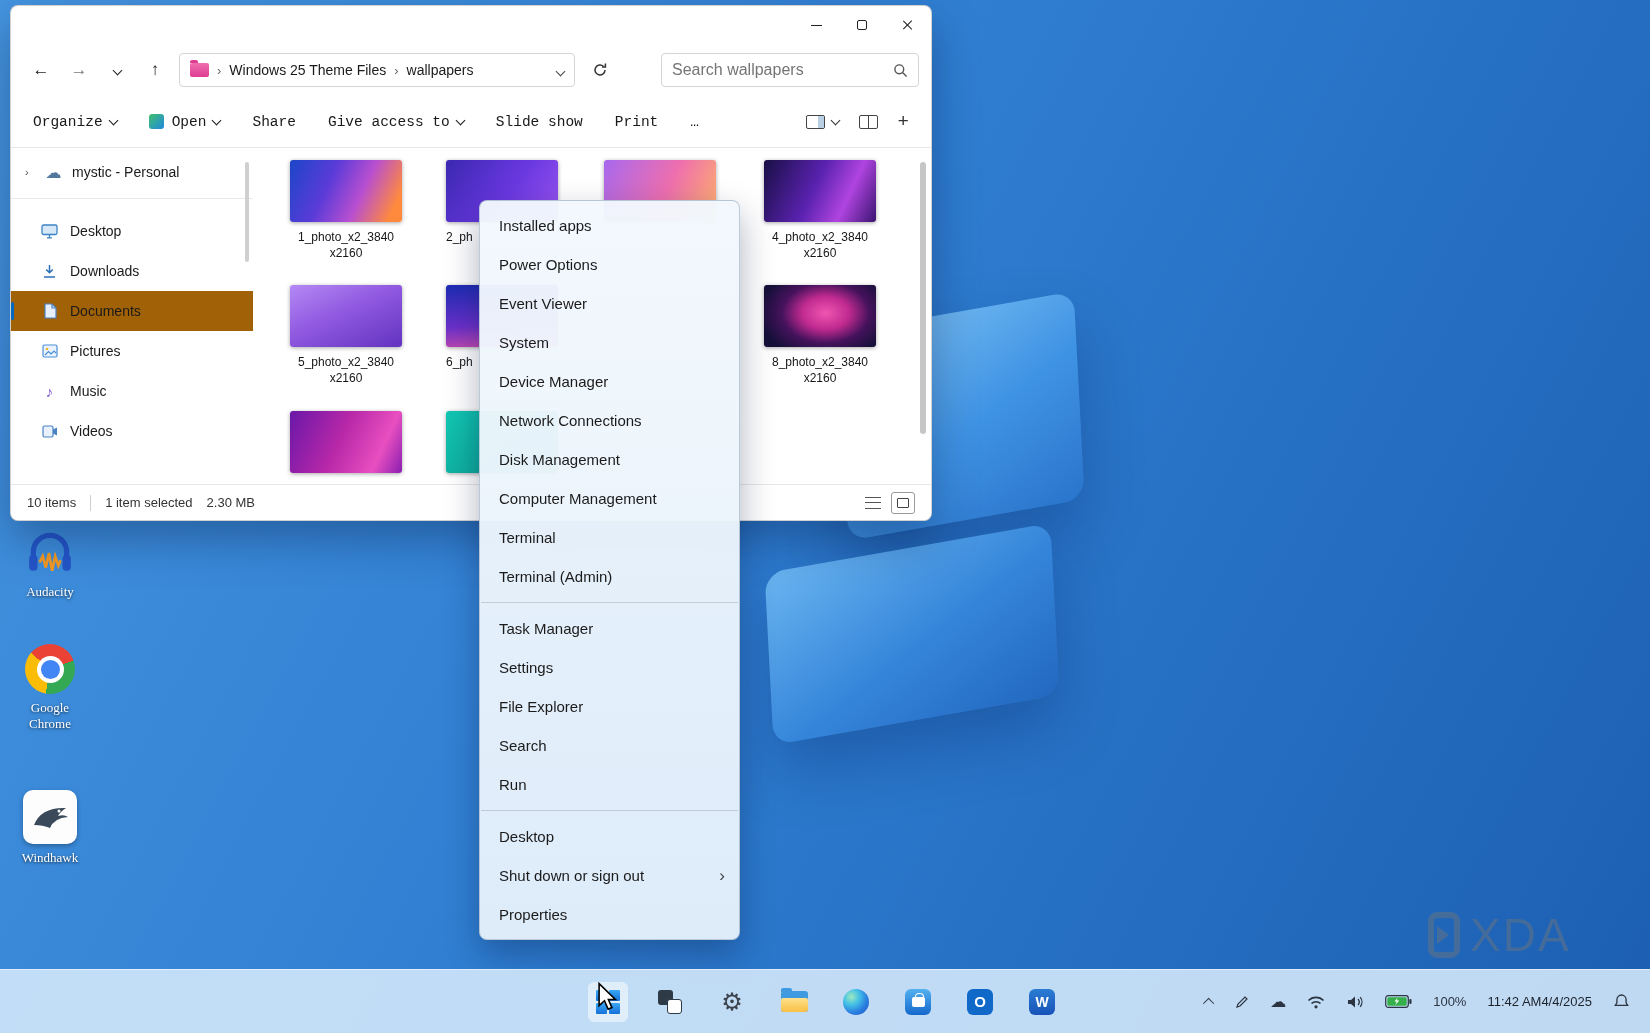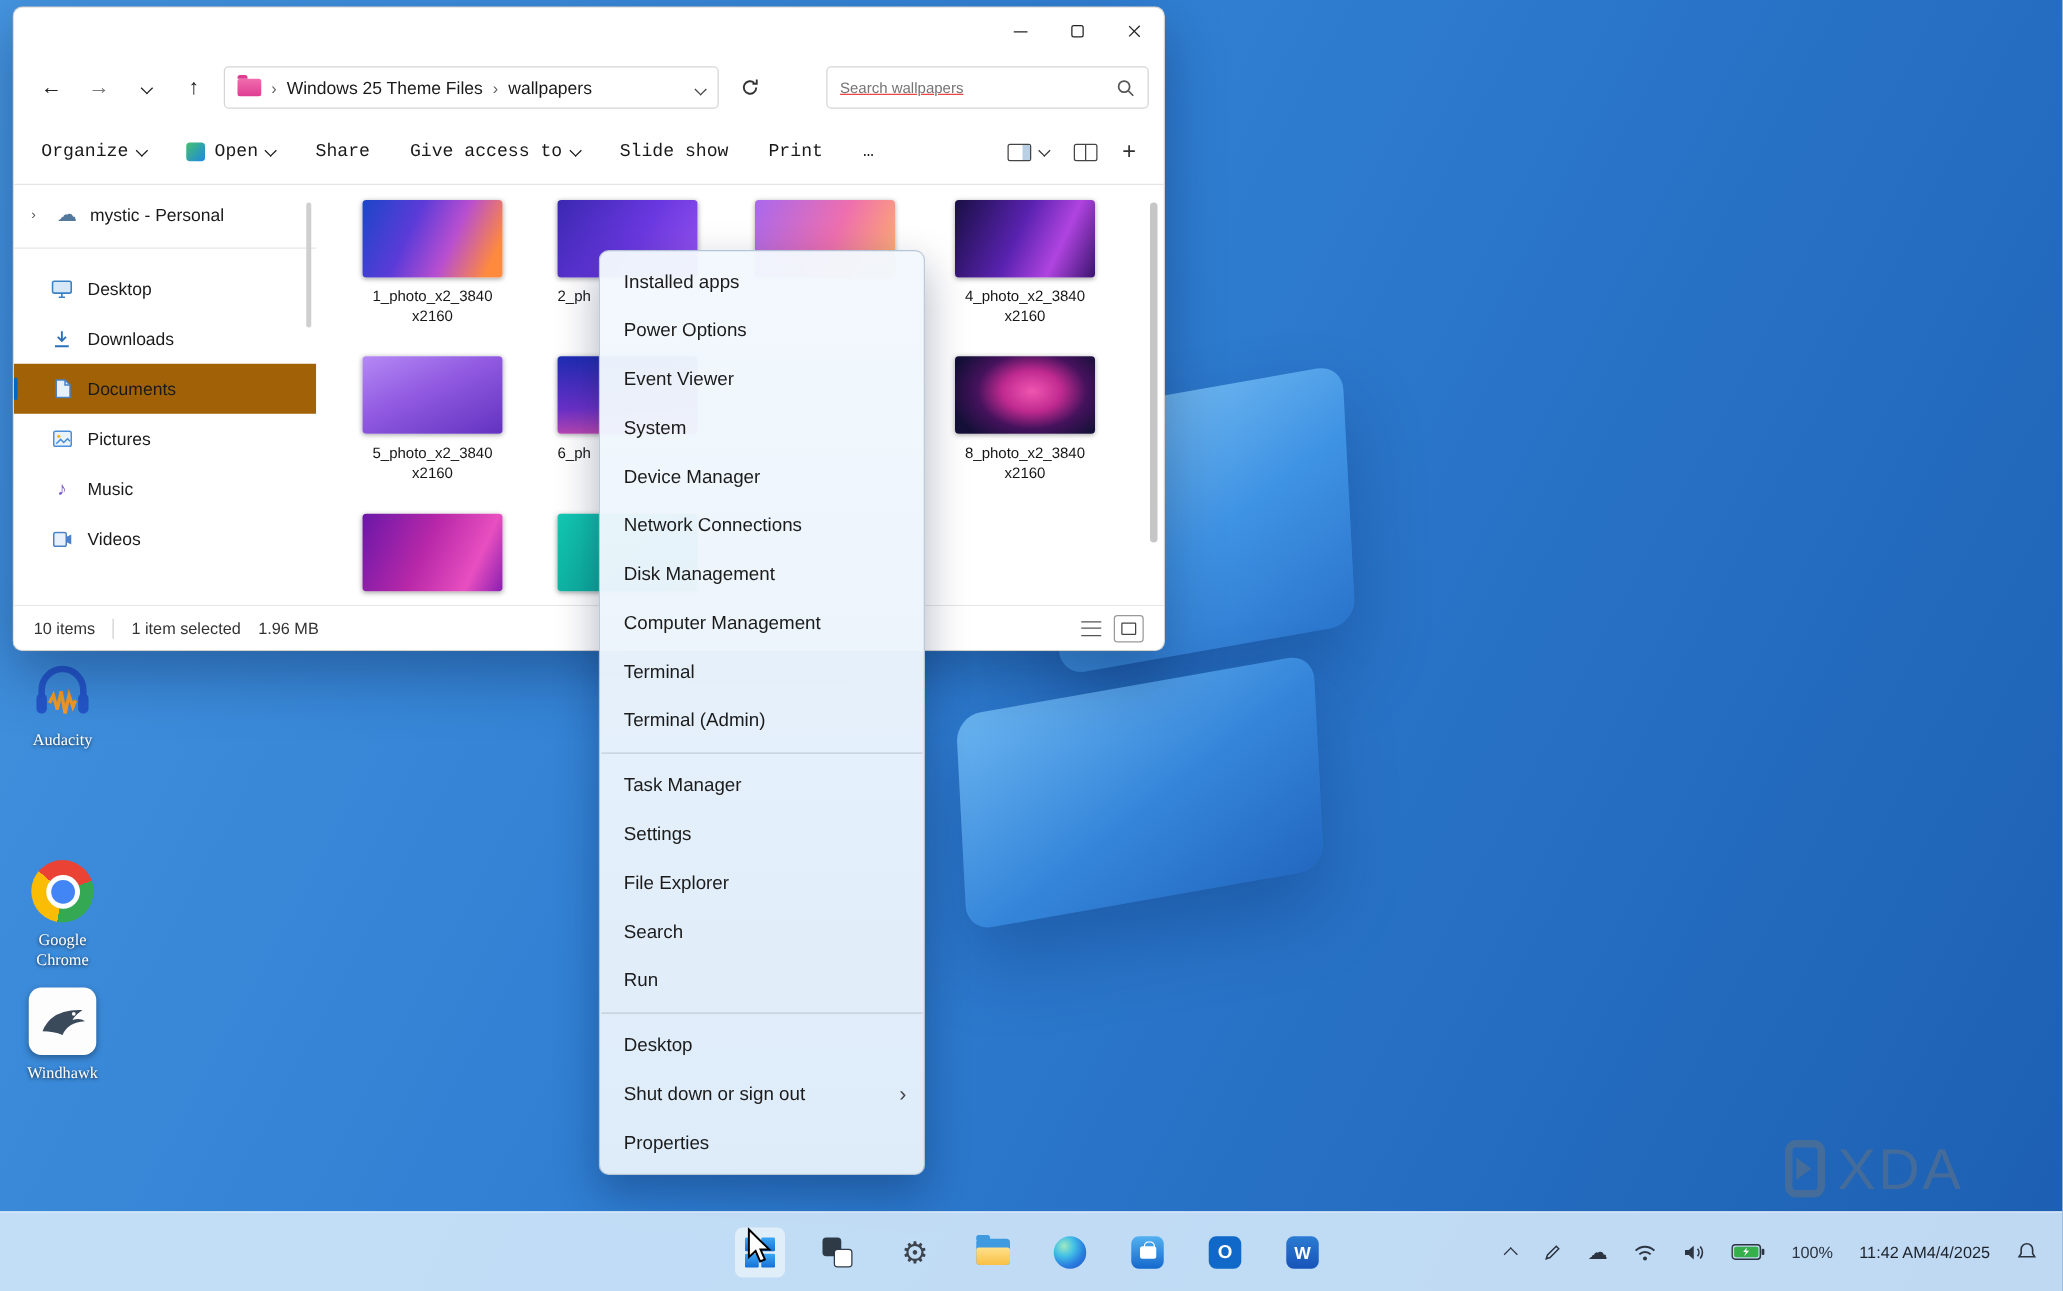--- a/index.html
+++ b/index.html
@@ -51,21 +51,21 @@
     display:flex; align-items:center; padding:0 10px; gap:8px; font-size:14px; background:#fff; }
   .bc-folder { width:19px; height:14px; background:linear-gradient(180deg,#f06daf,#de3d92); border-radius:2px; position:relative; }
   .bc-folder::before { content:""; position:absolute; top:-3px; left:0; width:8px; height:3px;
     background:#de3d92; border-radius:2px 2px 0 0; }
   .bc-sep { color:#666; font-size:13px; }
   .bc-sep::after { content:"›"; }
   .bc-chev { margin-left:auto; color:#444; }
   .refresh { width:30px; height:30px; display:flex; align-items:center; justify-content:center; border-radius:4px; }
   .searchbox { margin-left:auto; width:258px; height:34px; border:1px solid #d5d5d5; border-radius:4px;
     display:flex; align-items:center; padding:0 10px; background:#fff; }
-  .searchbox input { border:none; outline:none; flex:1; font-size:12px; font-family:inherit; color:#ef4444; background:transparent;text-decoration:underline; }
+  .searchbox input { border:none; outline:none; flex:1; font-size:16px; font-family:inherit; color:#ef4444; background:transparent; }
   .searchbox input::placeholder { color:#757575; }
 
   .commandbar { height:52px; border-bottom:1px solid #e6e6e6; display:flex; align-items:center;
     padding:0 22px; gap:32px; font-size:14.5px; color:#191919;font-family:Liberation Mono, monospace; }
   .cmd { display:flex; align-items:center; white-space:nowrap; }
   .open-ico { width:15px; height:15px; border-radius:3px; margin-right:8px;
     background:linear-gradient(135deg,#43c06e 0%,#1e88e0 100%); }
   .cmd-right { margin-left:auto; display:flex; align-items:center; gap:20px; color:#333; }
   .ico-preview { width:19px; height:14px; border:1.2px solid #444; border-radius:2px; position:relative; }
   .ico-preview::after { content:""; position:absolute; right:0; top:0; bottom:0; width:6px; background:#b9cfe3; }
@@ -121,21 +121,21 @@
     box-shadow:0 14px 34px rgba(0,20,60,.32); font-size:15px; color:#1b1b1b; }
   .winx-item { height:39px; display:flex; align-items:center; justify-content:space-between; padding:0 14px 0 19px;text-align:right; }
   .winx-sep { height:1px; background:rgba(0,0,0,.14); margin:6px 1px; }
   .winx-chev { color:#444; font-size:17px; }
 
   
   .dicon { position:absolute; width:92px; display:flex; flex-direction:column; align-items:center; }
   .dicon .dlabel { margin-top:6px; font-size:13px; color:#fff; text-align:center; line-height:16px;
     text-shadow:0 1px 3px rgba(0,0,0,.75);font-family:Liberation Serif, serif; }
   .d-audacity { left:4px; top:528px; }
-  .d-chrome { left:4px; top:688px; }
+  .d-chrome { left:4px; top:644px; }
   .d-windhawk { left:4px; top:790px; }
   .chrome-ring { width:50px; height:50px; border-radius:50%;
     background:conic-gradient(from -50deg,#ea4335 0deg 120deg,#34a853 120deg 240deg,#fbbc05 240deg 360deg);
     display:flex; align-items:center; justify-content:center; }
   .chrome-white { width:27px; height:27px; border-radius:50%; background:#fff; display:flex; align-items:center; justify-content:center; }
   .chrome-blue { width:19px; height:19px; border-radius:50%; background:#4285f4; }
   .windhawk-box { width:54px; height:54px; border-radius:10px; background:#fdfdfd; box-shadow:0 2px 5px rgba(0,0,0,.3);
     display:flex; align-items:center; justify-content:center; }
 
   
@@ -400,21 +400,21 @@
           <div></div>
         </div>
     </div>
     <div class="files-scrollbar"></div>
   </div>
 
   <div class="statusbar">
     <span>10 items</span>
     <span class="st-div"></span>
     <span>1 item selected</span>
-    <span>1.96 MB</span>
+    <span>2.30 MB</span>
     <div class="st-right">
       <span class="ico-list"></span>
       <span class="ico-thumbview">
           <span></span>
         </span>
     </div>
   </div>
 </div>
 
 <div class="winx">

